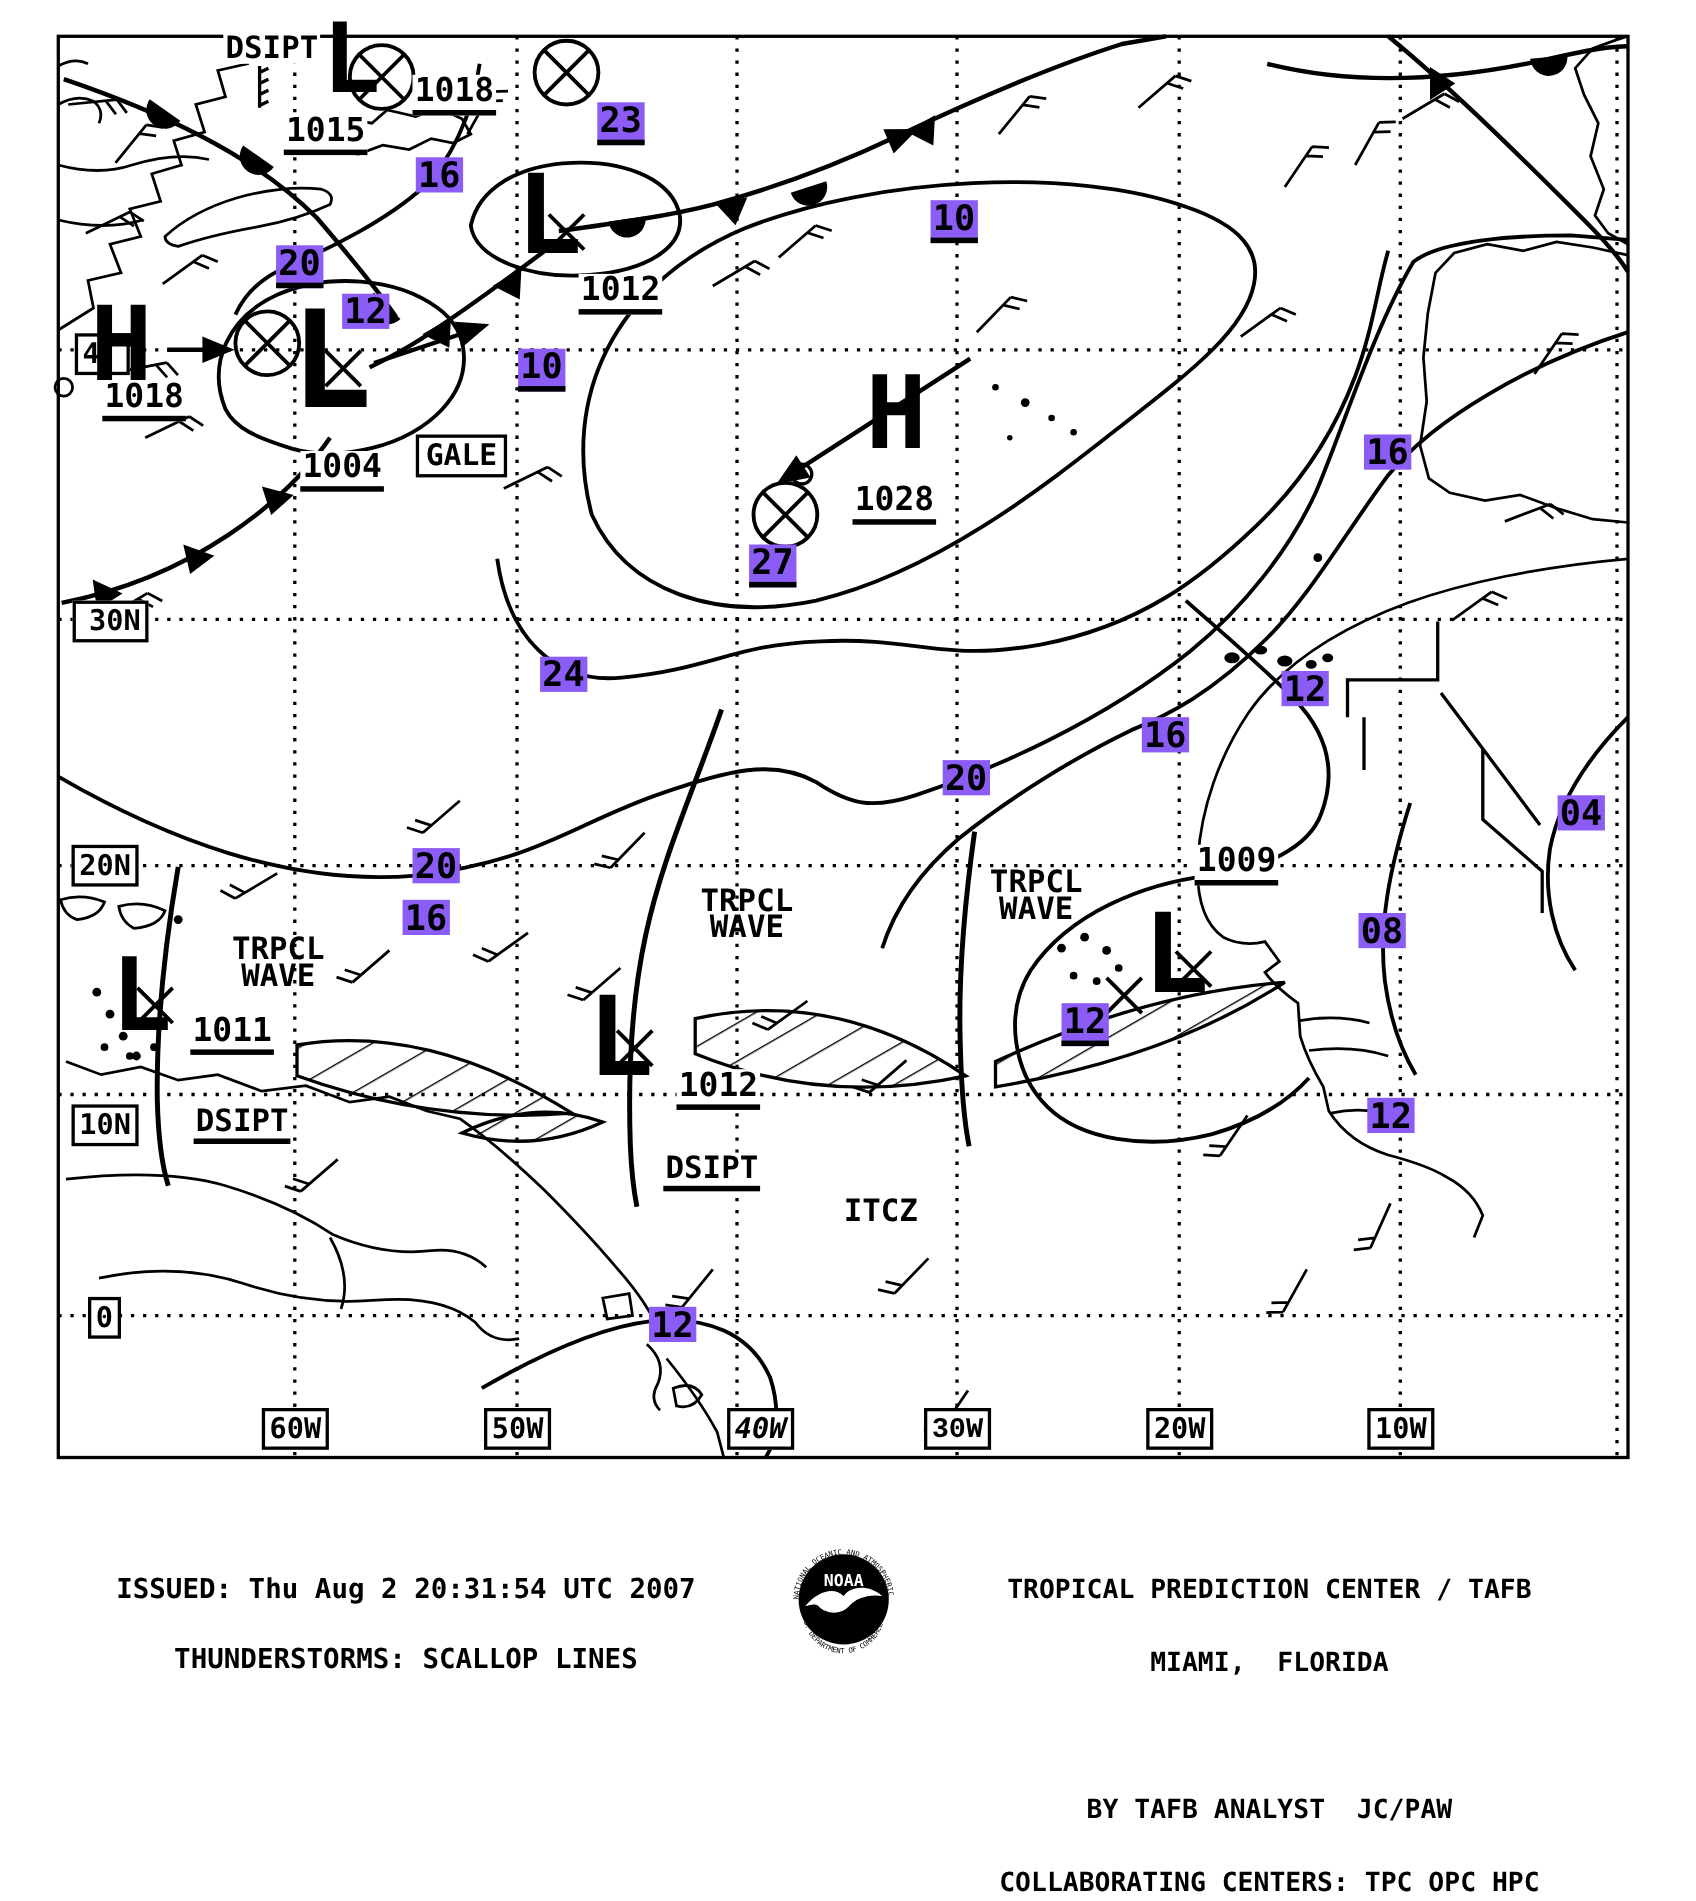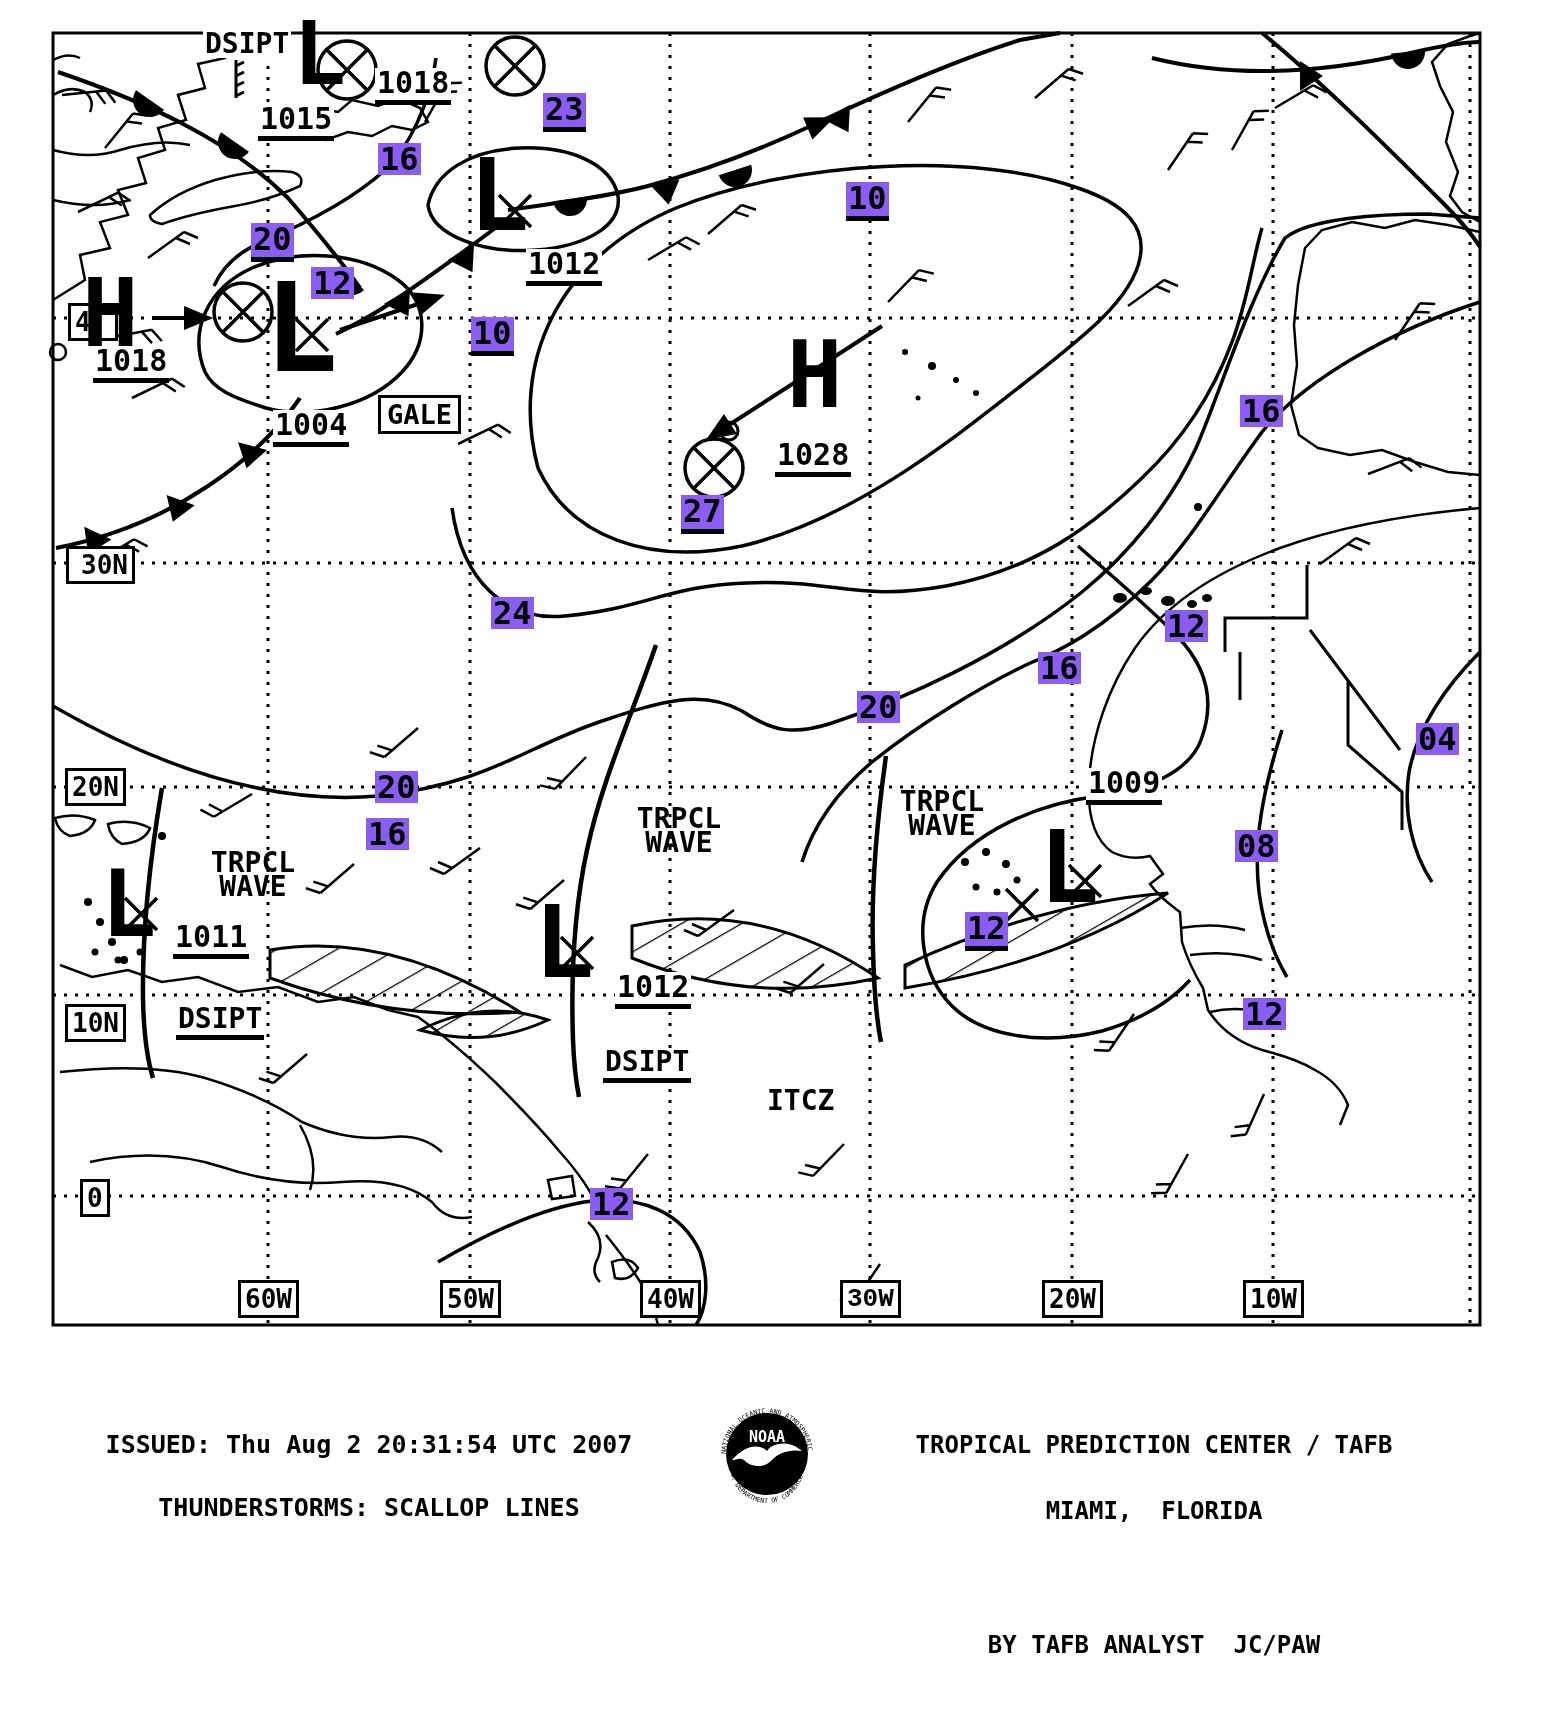--- a/index.html
+++ b/index.html
@@ -306,31 +306,32 @@
       <div class="alab ul" style="left: 176px; top: 1005px;">DSIPT</div>
       <div class="alab ul" style="left: 603px; top: 1048px;">DSIPT</div>
       <div class="alab" style="left: 765px; top: 1087px;">ITCZ</div>
       <div class="coordbox" style="left: 68px; top: 303px; width: 36px;">4</div>
       <div class="coordbox" style="left: 66px; top: 546px; padding-left: 12px;">30N</div>
       <div class="coordbox" style="left: 65px; top: 768px;">20N</div>
       <div class="coordbox" style="left: 65px; top: 976px; margin-top: 28px;">10N</div>
       <div class="coordbox" style="left: 80px; top: 1179px;">0</div>
       <div class="coordbox" style="left: 238px; top: 1280px;">60W</div>
       <div class="coordbox" style="left: 440px; top: 1280px;">50W</div>
-      <div class="coordbox" style="left: 640px; top: 1280px;">40W</div>
+      <div class="coordbox" style="left: 661px; top: 1280px; font-style: italic;">40W</div>
       <div class="coordbox" style="left: 840px; top: 1280px; font-family: Liberation Mono, monospace;">30W</div>
       <div class="coordbox" style="left: 1042px; top: 1280px;">20W</div>
       <div class="coordbox" style="left: 1243px; top: 1280px;">10W</div>
     </div>
 
 <div id="fleft" class="footer-block">
   <div>ISSUED: Thu Aug 2 20:31:54 UTC 2007</div>
   <div>THUNDERSTORMS: SCALLOP LINES</div>
 </div>
 
 <div id="fright" class="footer-block">
   <div>TROPICAL PREDICTION CENTER / TAFB</div>
   <div>MIAMI,  FLORIDA</div>
   <div class="gap"></div>
   <div>BY TAFB ANALYST  JC/PAW</div>
+  <div>COLLABORATING CENTERS: TPC OPC HPC</div>
 </div>
 
 </div>
 
 </body></html>

